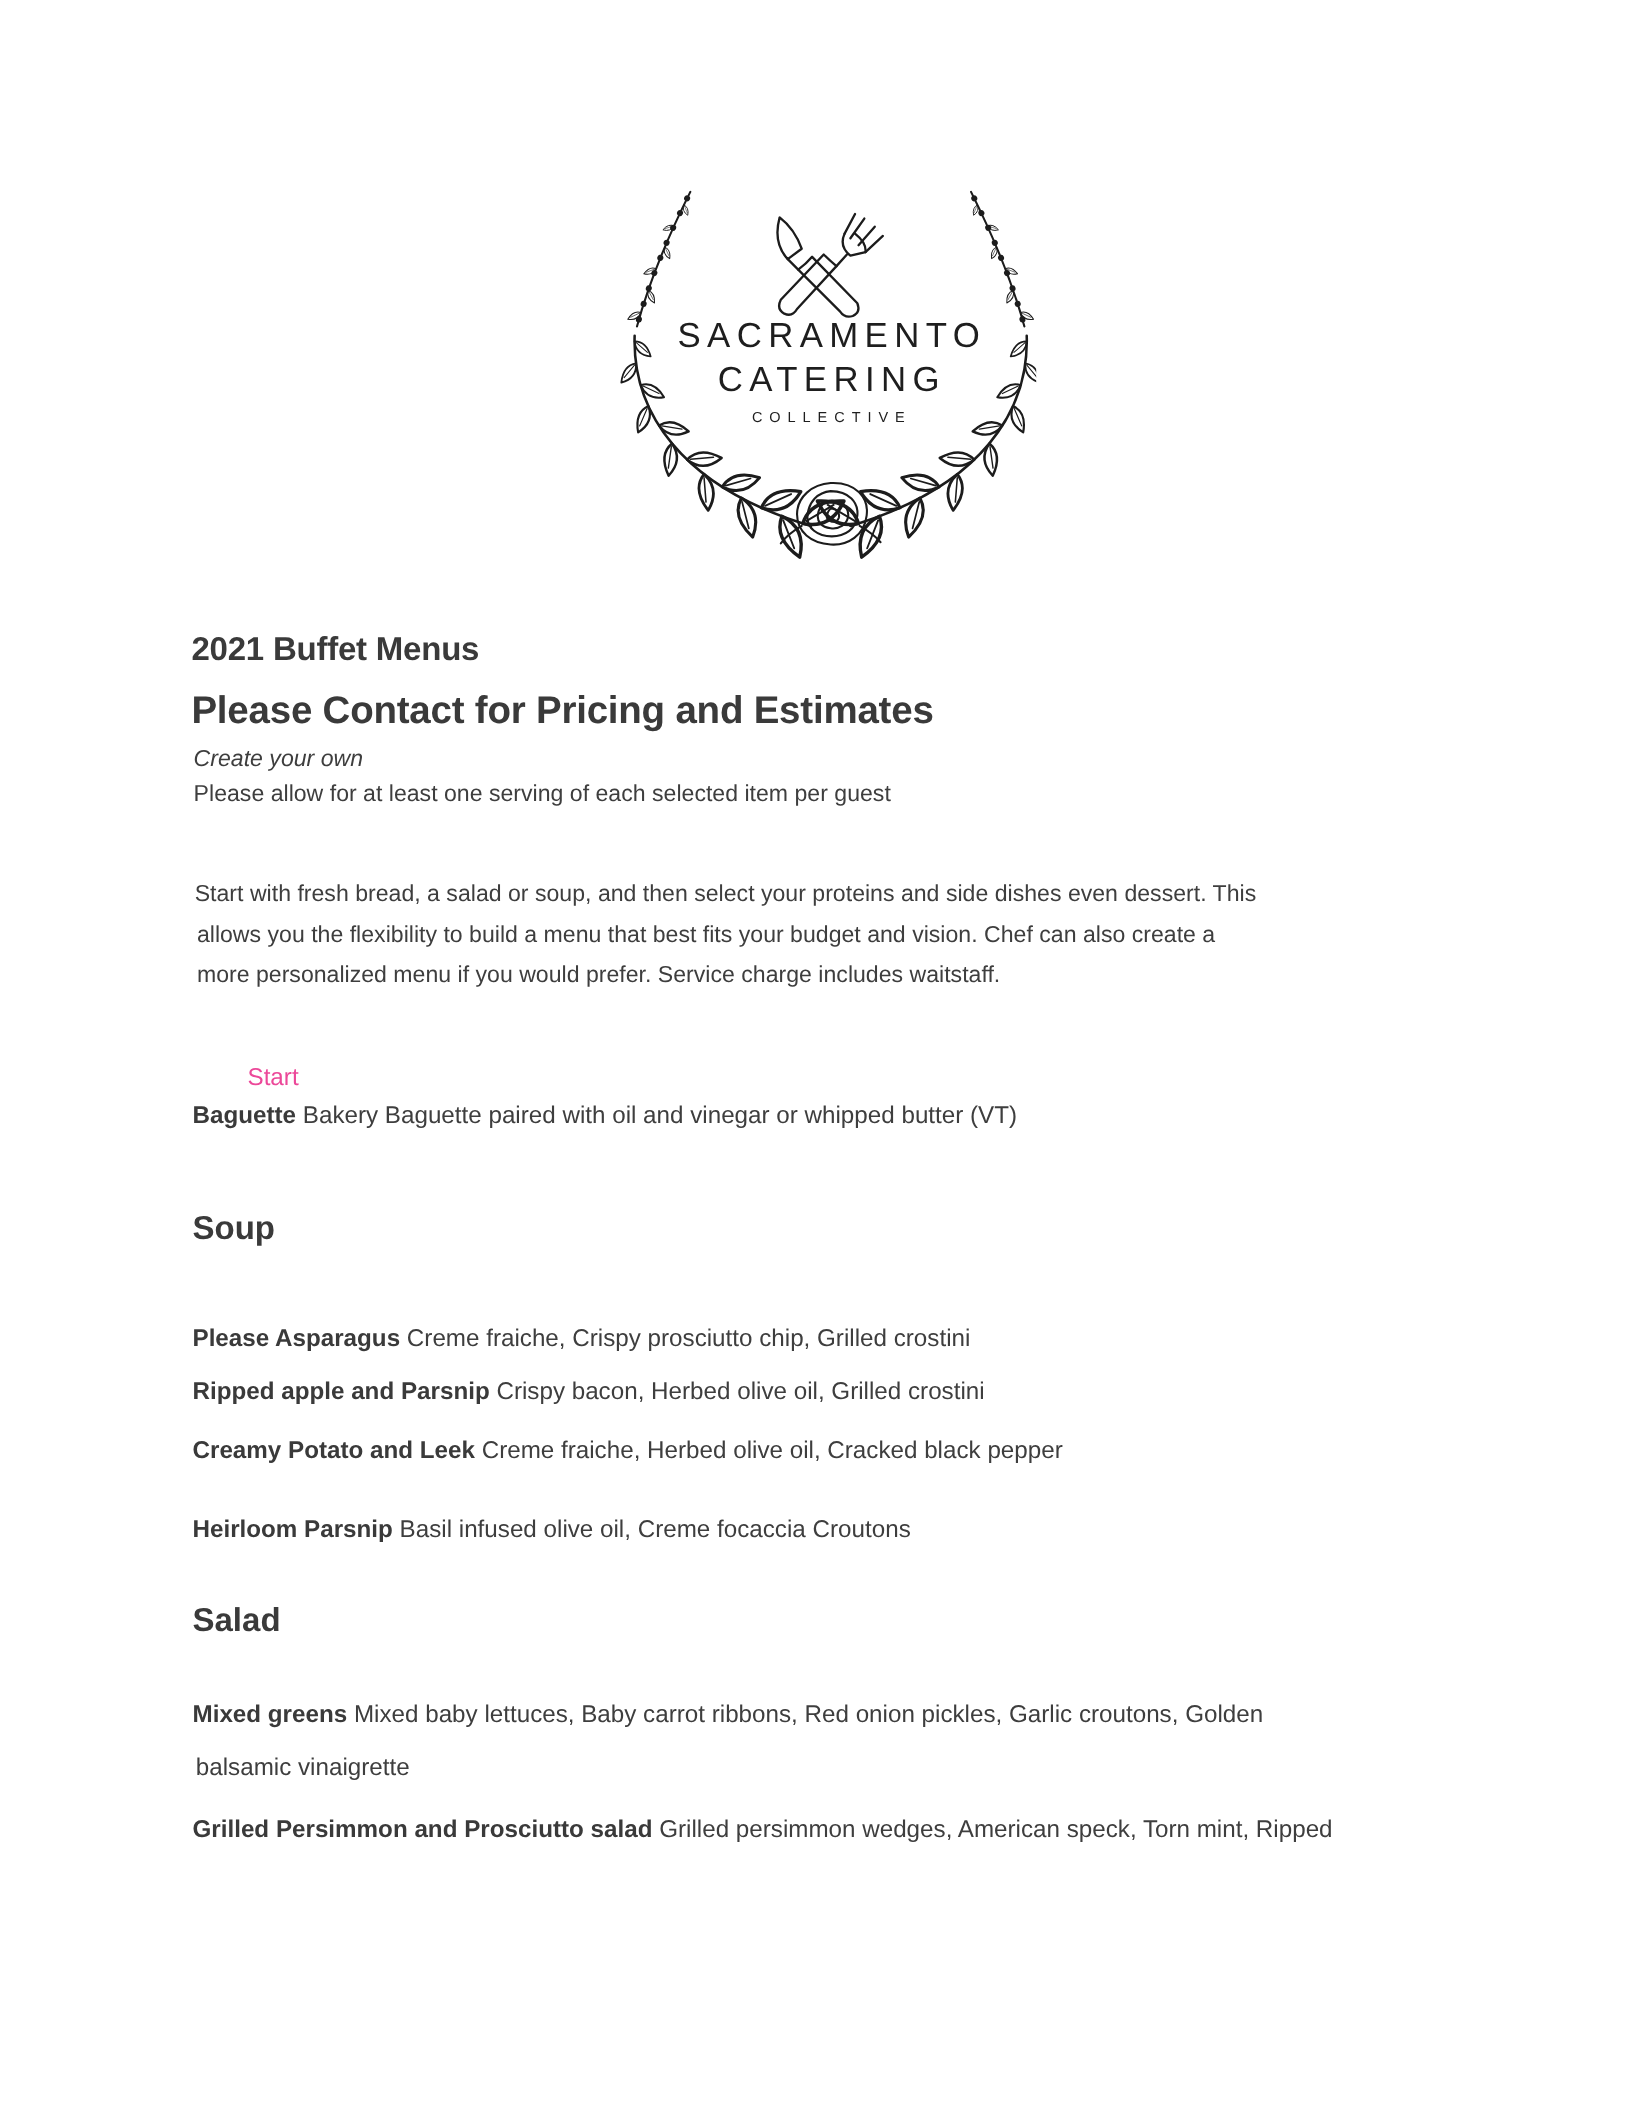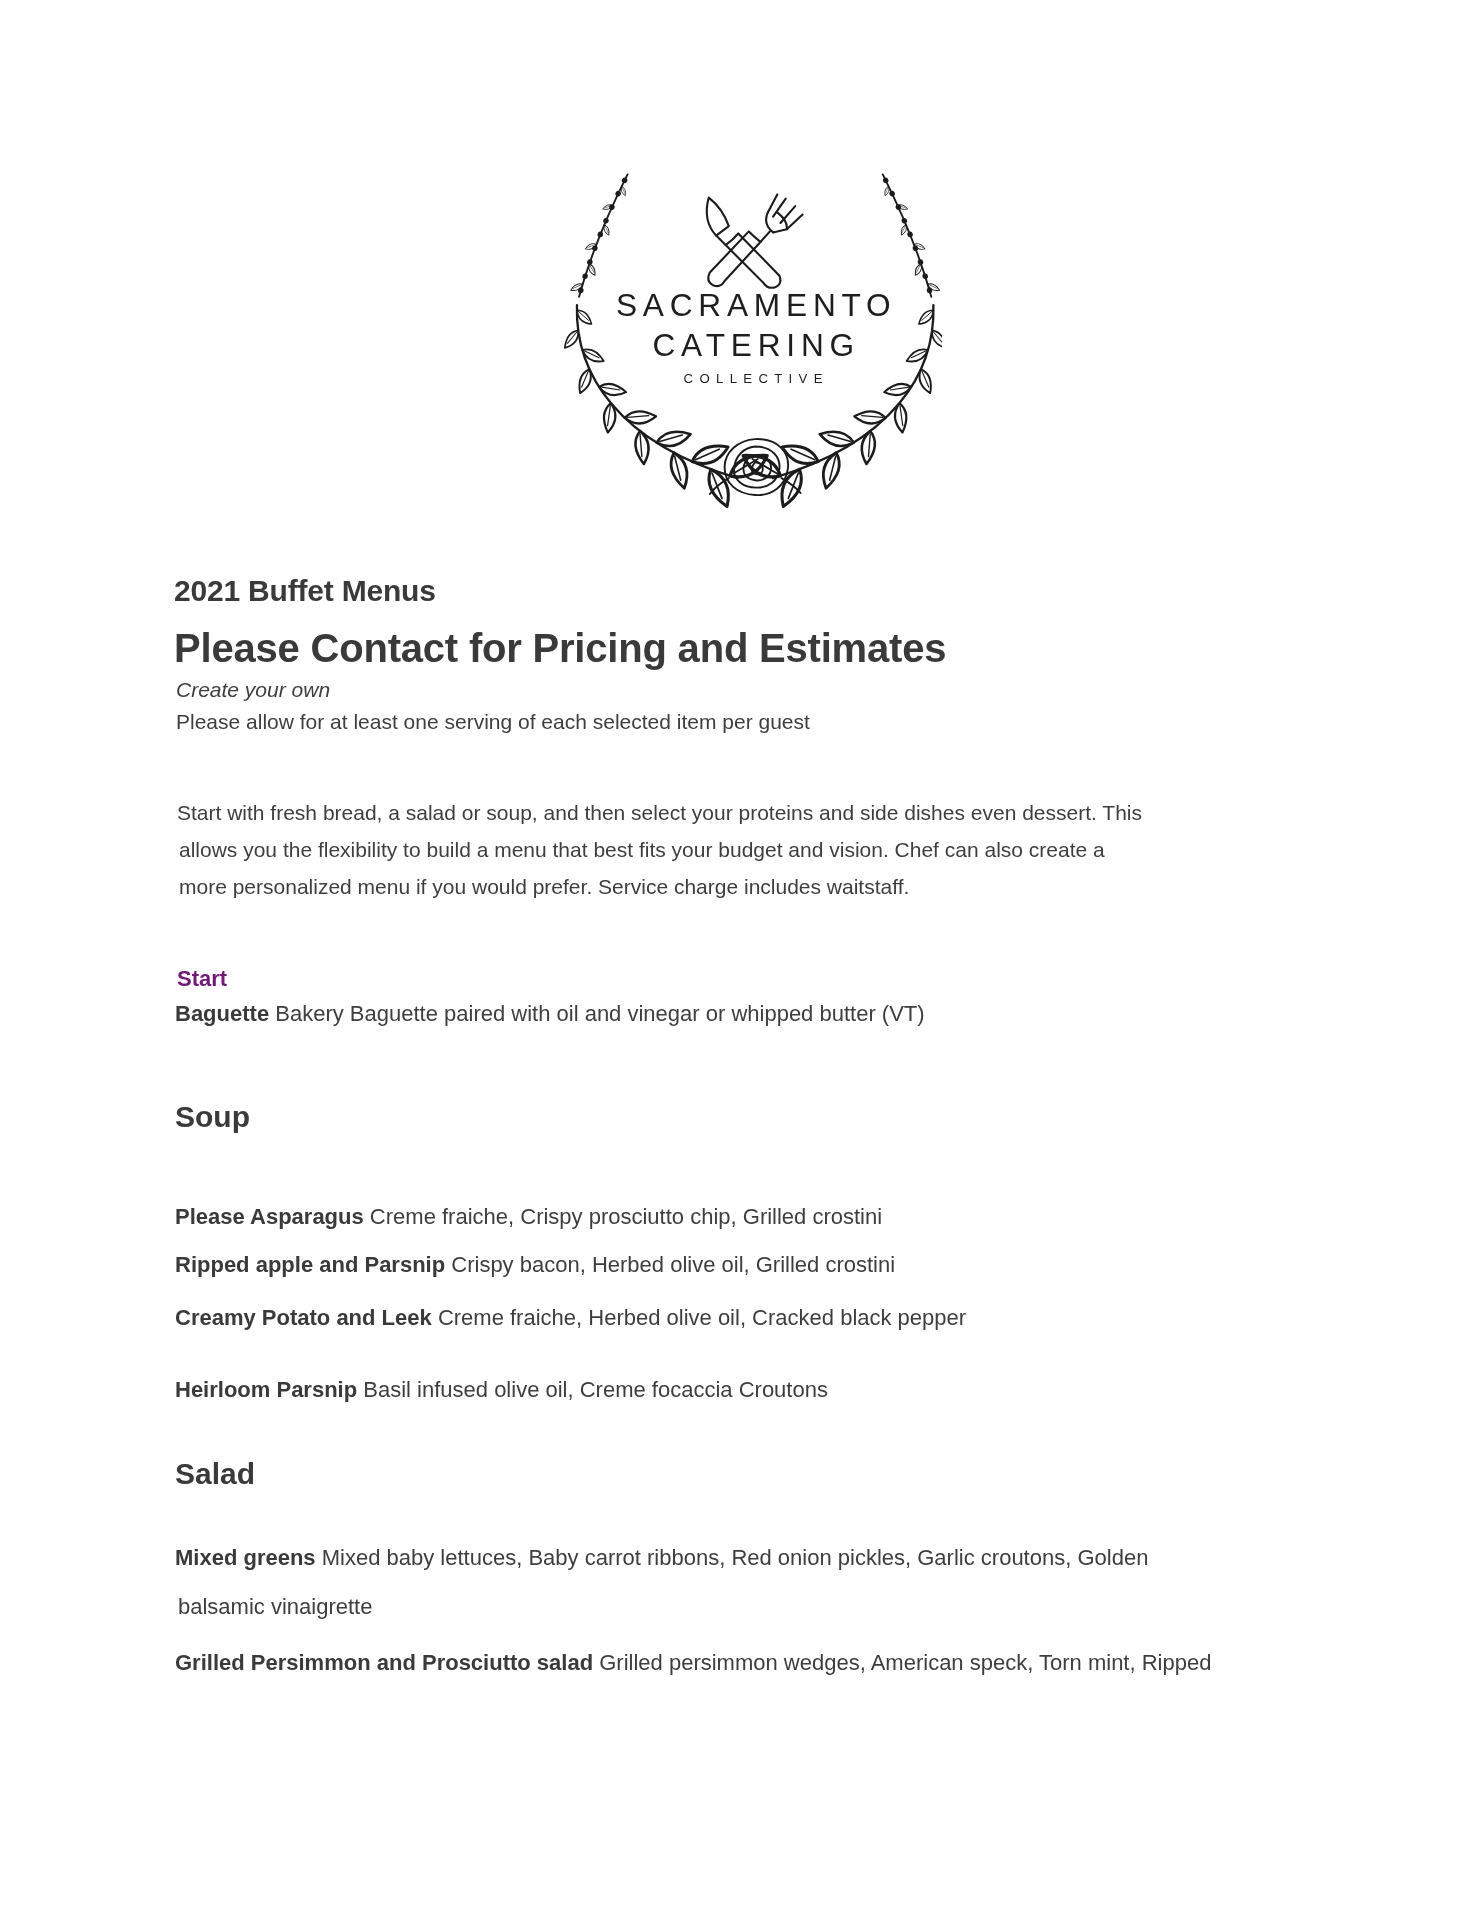--- a/index.html
+++ b/index.html
@@ -7,25 +7,25 @@
     width:1484px;height:1920px;
     background:#ffffff;
     font-family:"Liberation Sans", sans-serif;
     color:#3e3e3e;
     position:relative;
     overflow:hidden;
   }
   .abs{position:absolute;white-space:nowrap;}
   .b{font-weight:bold;margin-top:40px;}
   .title{font-weight:bold;color:#3a3a3a;font-size:30px;letter-spacing:-0.2px;}
-  .subtitle{font-weight:bold;color:#3a3a3a;font-size:40px;letter-spacing:-0.2px;}
+  .subtitle{font-weight:bold;color:#3a3a3a;font-size:35px;letter-spacing:-0.2px;}
   .tagline{font-style:italic;font-size:21px;color:#3e3e3e;}
   .note{font-size:21px;color:#3e3e3e;}
   .intro-line{font-size:21px;color:#3e3e3e;}
-  .h-small{font-weight:bold;font-size:22px;color:#701a75;}
+  .h-small{font-weight:normal;font-size:22px;color:#ec4899;margin-left:48px;}
   .h-large{font-weight:bold;font-size:30px;color:#3a3a3a;}
   .item{font-size:22px;color:#3e3e3e;}
   .item .b{color:#3a3a3a;}
   svg text{fill:#1e1e1e;}
   .wreath-stroke{stroke:#1c1c1c;fill:none;stroke-linecap:round;stroke-linejoin:round;}
 </style>
 </head>
 <body>
 
 <div class="abs" style="left:562px;top:166px;width:380px;height:346px;">

